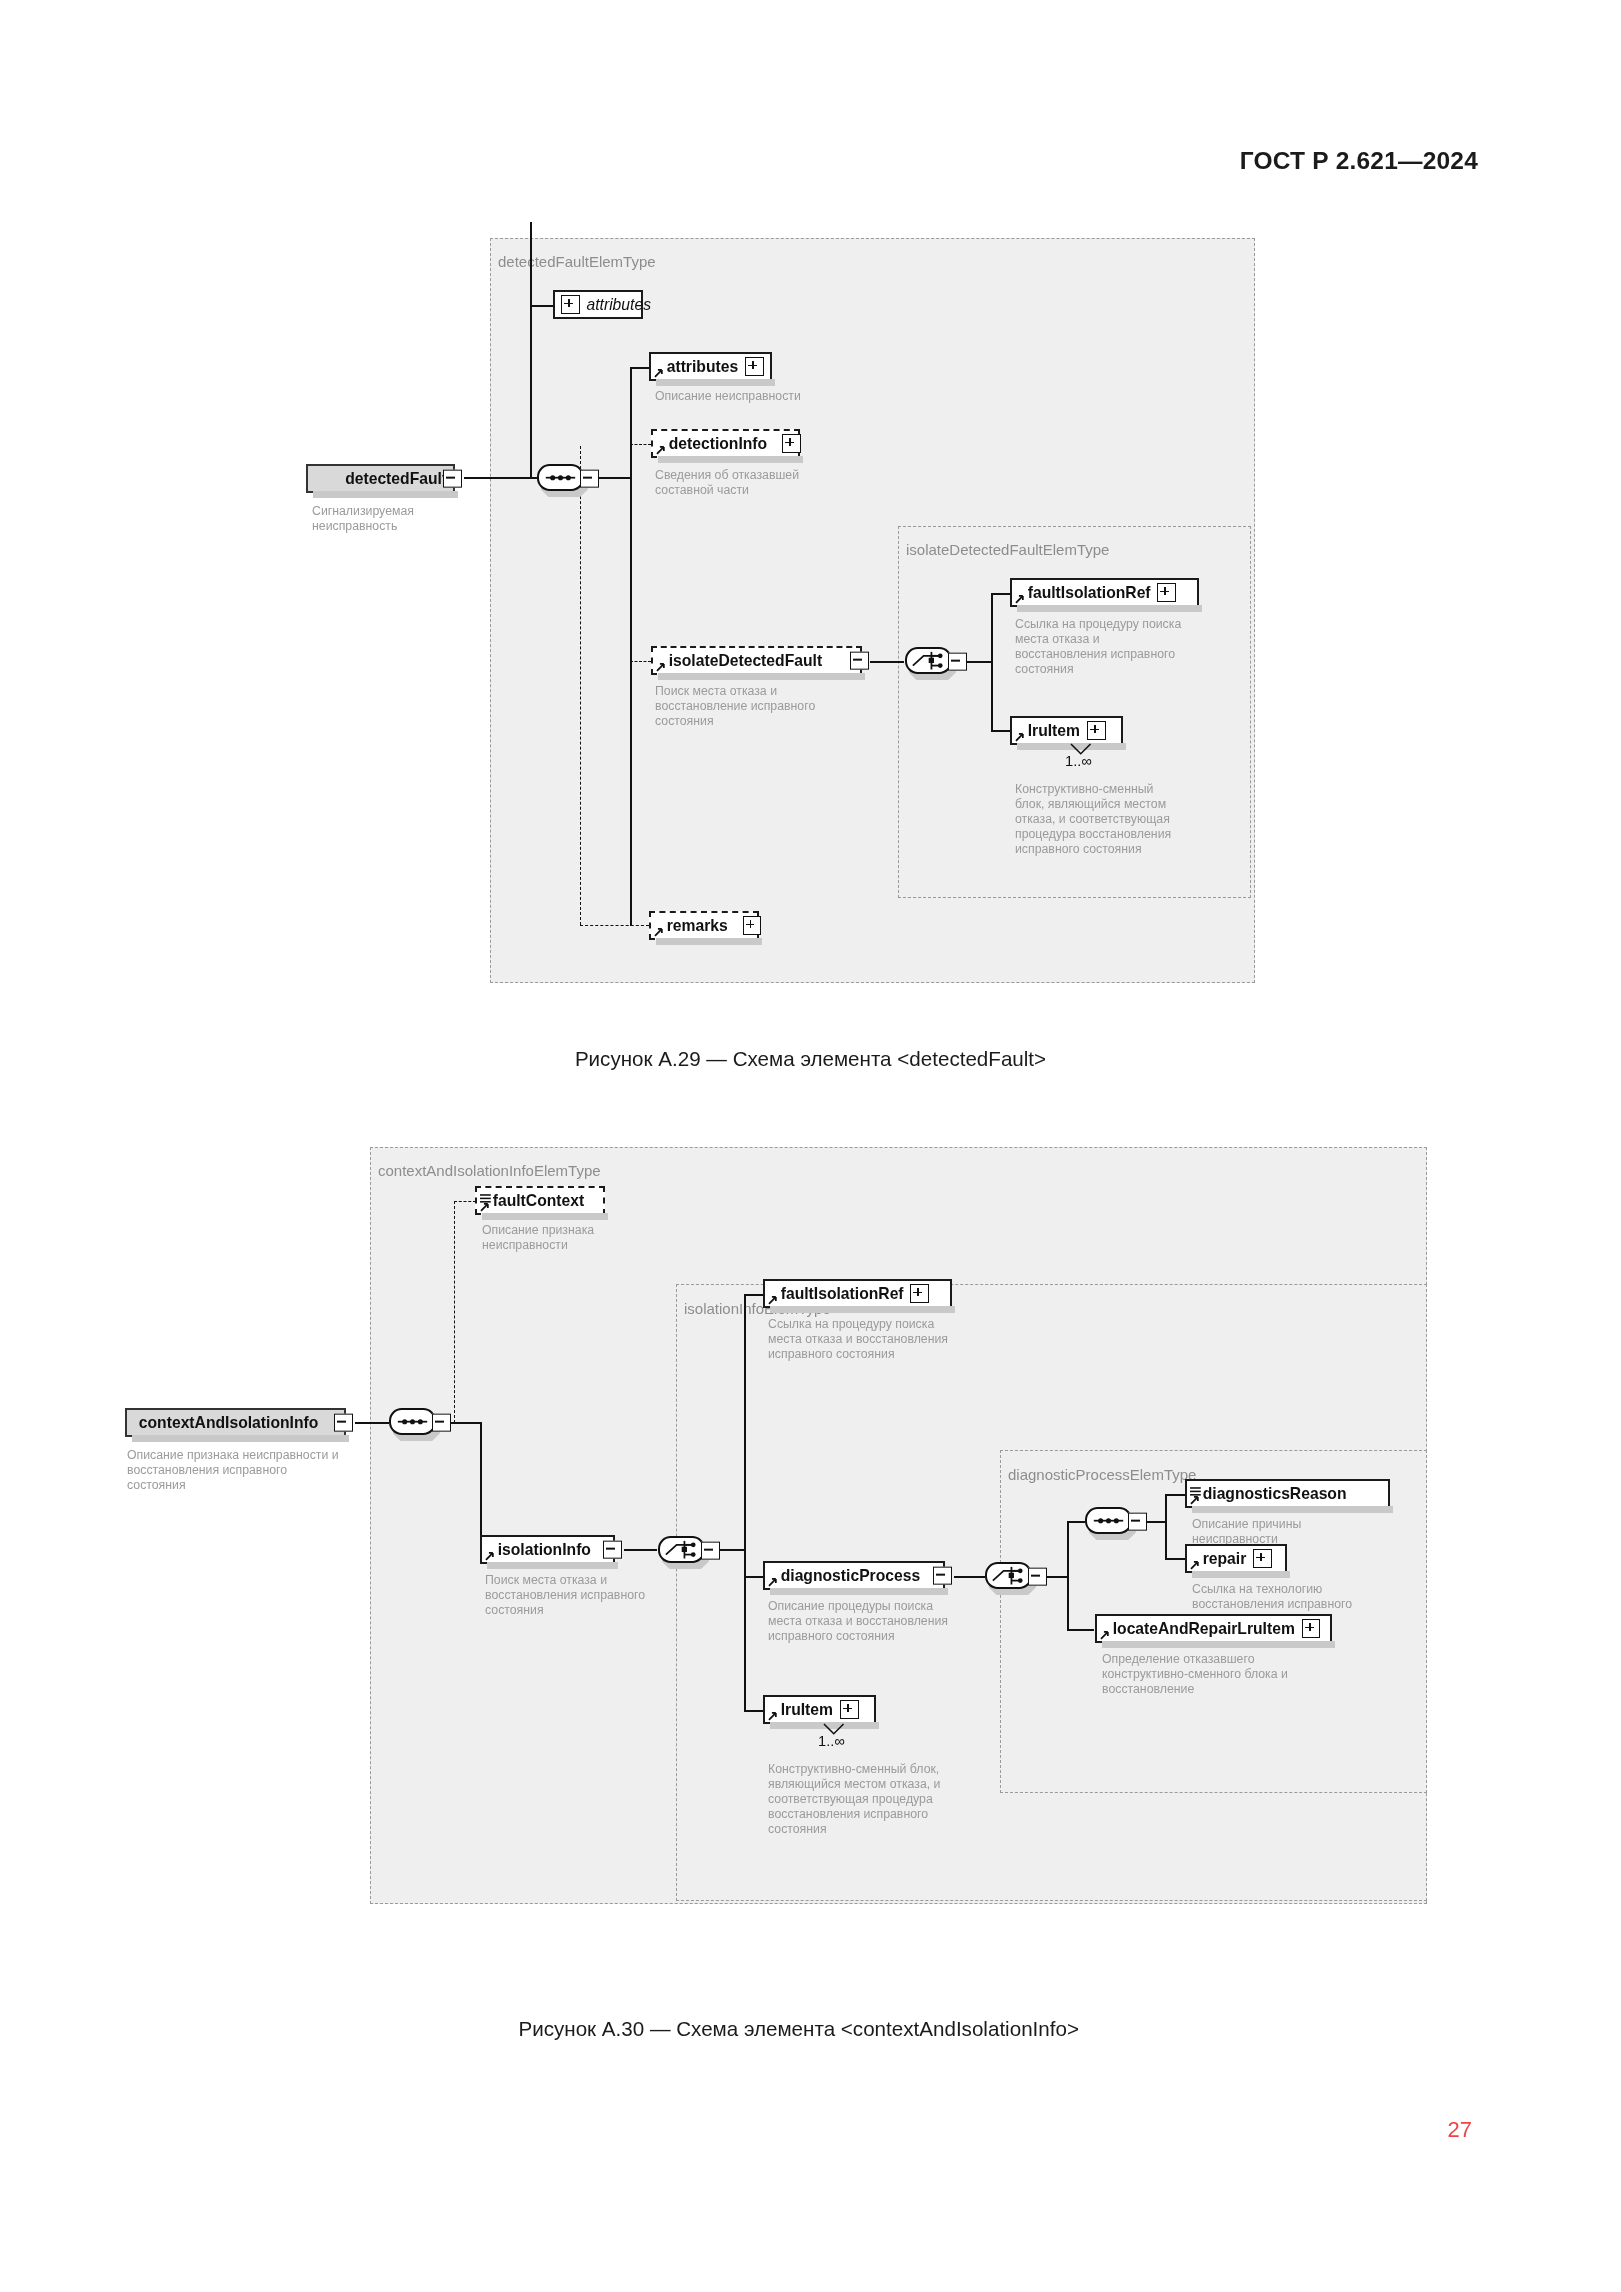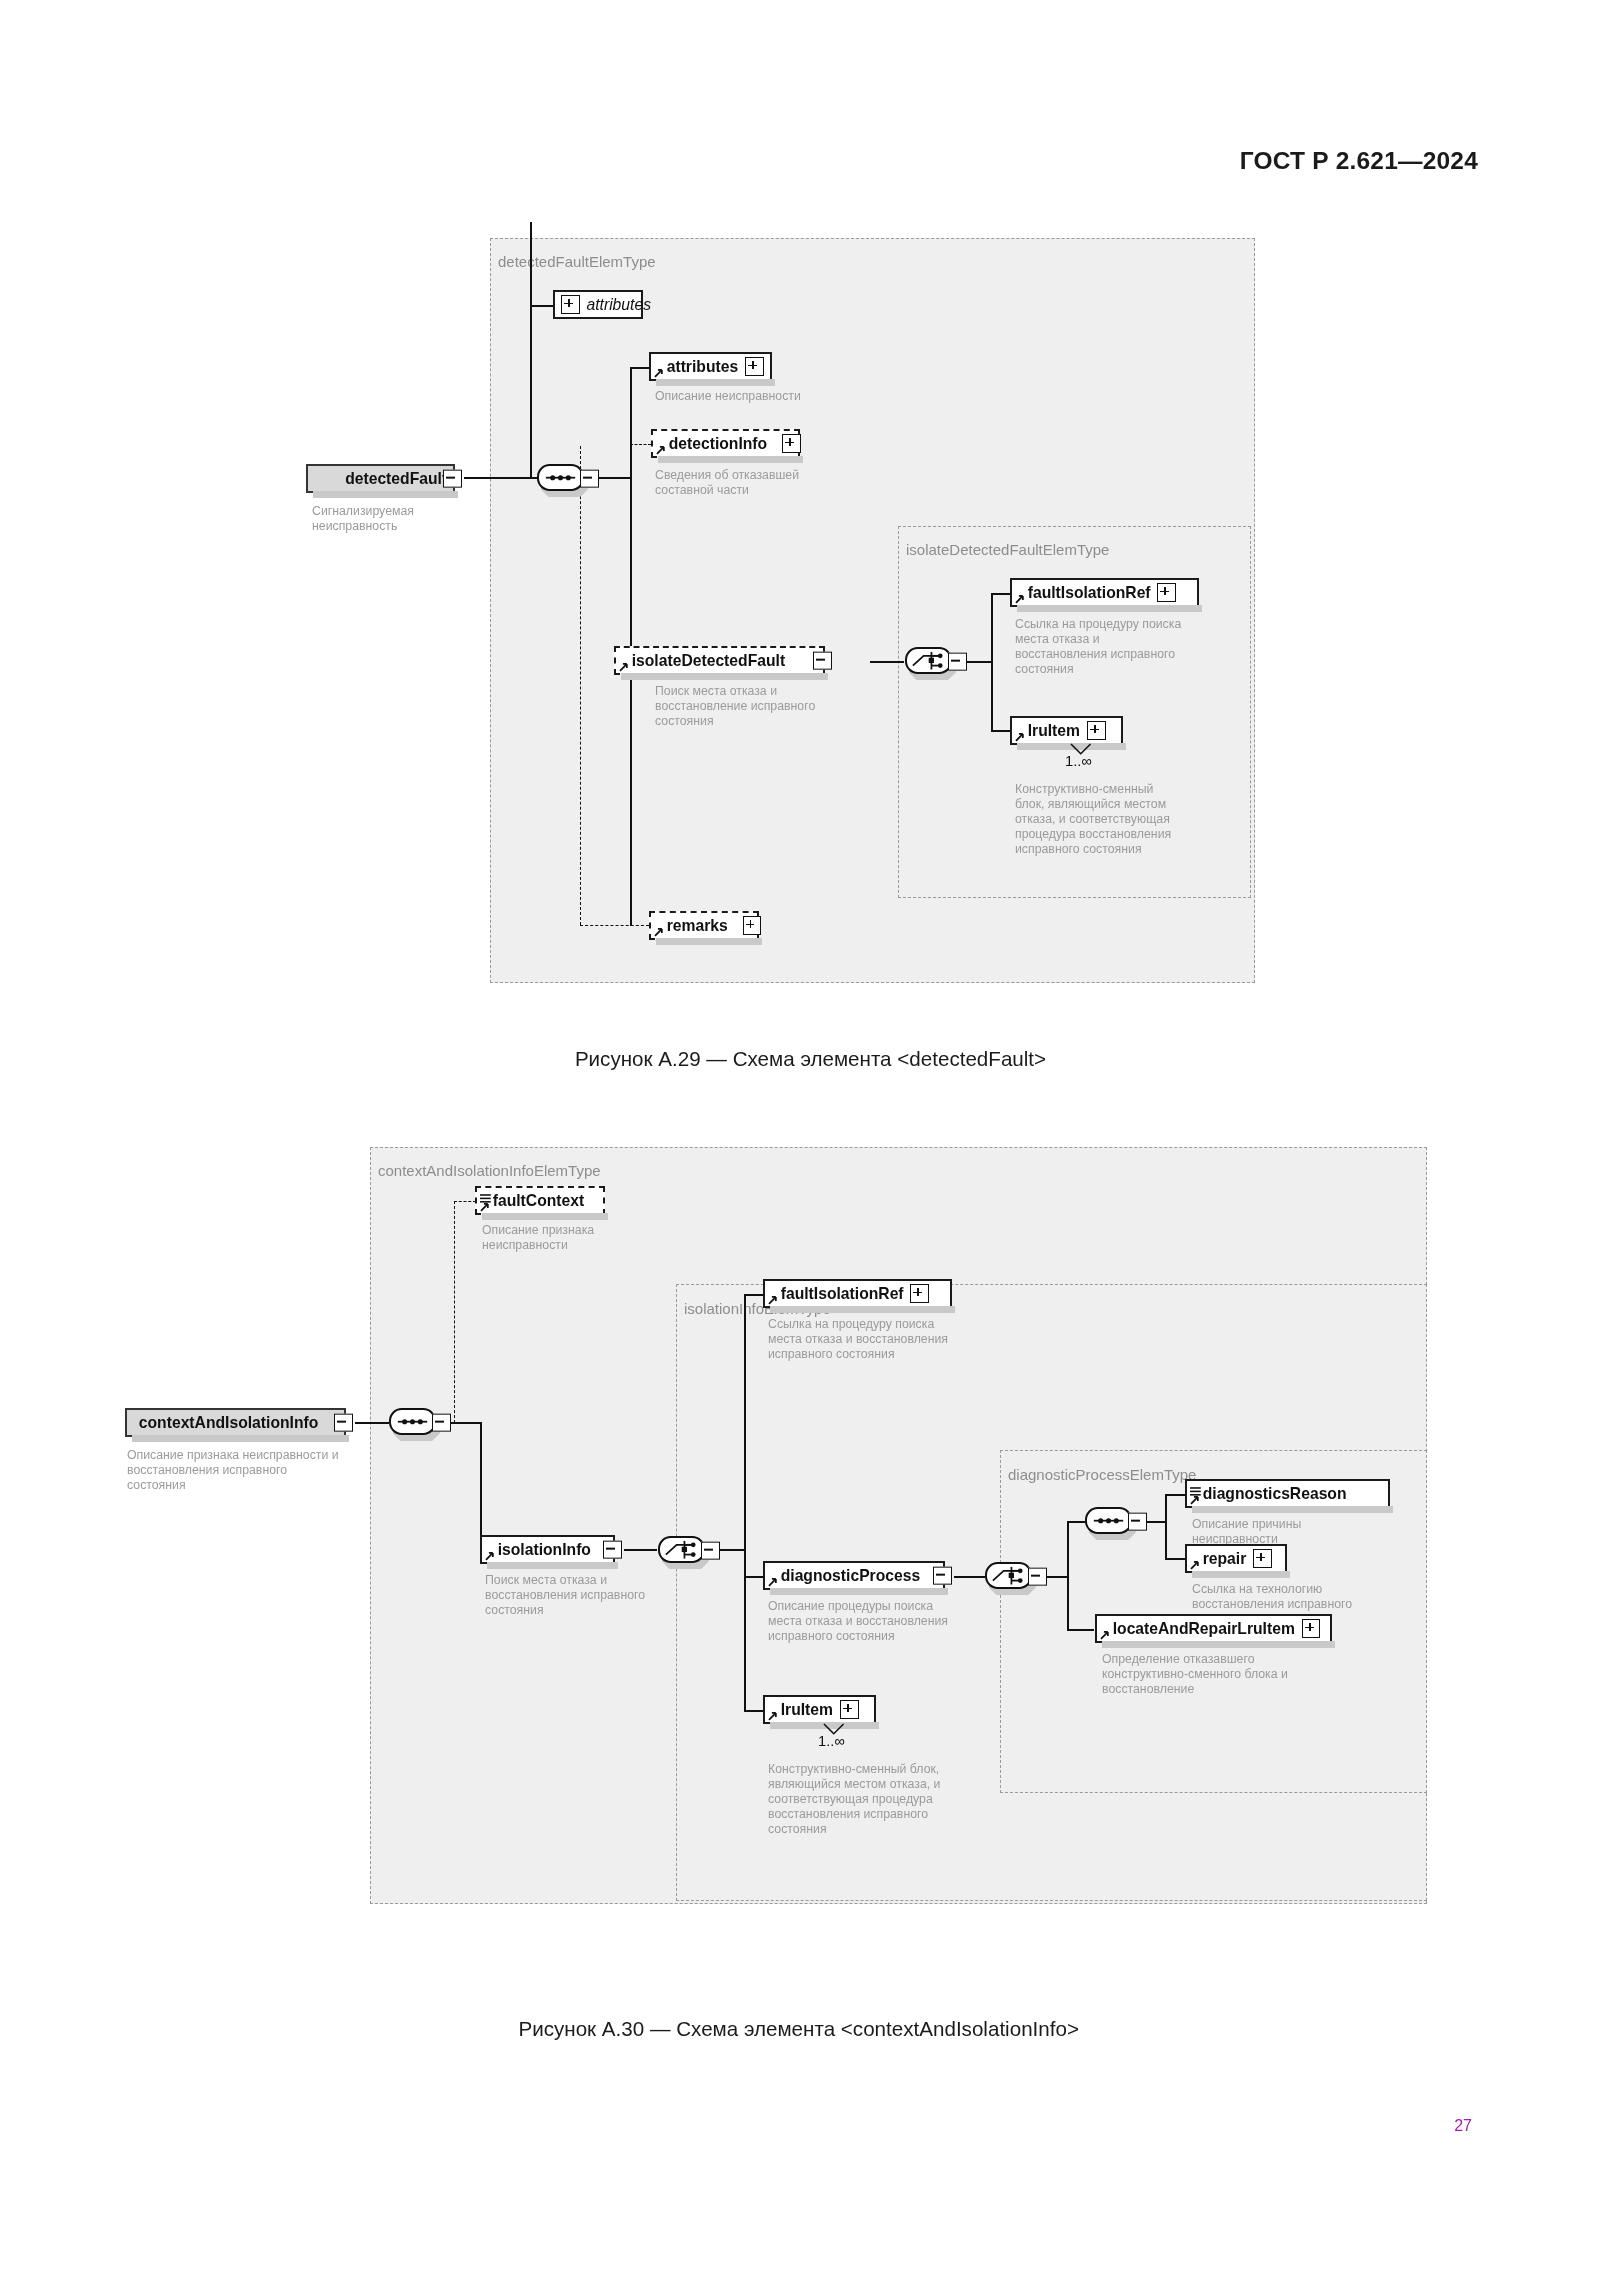--- a/index.html
+++ b/index.html
@@ -13,21 +13,21 @@
   .page{position:absolute;inset:0;}
 
   
   .std-header{
     position:absolute;right:143px;top:147px;
     font-size:24.5px;font-weight:bold;color:#1b1b1b;
     letter-spacing:0.2px;white-space:nowrap;
   }
   .page-num{
     position:absolute;right:149px;top:2117px;
-    font-size:16px;color:#a21caf;
+    font-size:22px;color:#ef4444;
   }
 
   
   .caption{
     position:absolute;width:100%;text-align:center;
     font-size:20.6px;color:#1b1b1b;
   }
   #cap-a29{top:1047px;}
   #cap-a30{top:2017px;left:-11.8px;}
 
@@ -219,21 +219,21 @@
             <path d="M1 9 L8 2 M8 2 L4 2 M8 2 L8 6" stroke="#111" stroke-width="1.8" fill="none"></path>
           </svg>
       </span>
       <span>detectionInfo</span>
       <span class="expander plus"></span>
     </div>
     <div class="anno" style="left:655px;top:468px;width:225px;">Сведения об отказавшей
 составной части</div>
 
     <div class="ln dash-h" style="left:630px;top:661px;width:20.6px;"></div>
-    <div class="node dashed" style="left:614px;top:646px;width:211px;">
+    <div class="node dashed" style="left:651px;top:646px;width:211px;">
       <span class="refmark">
         <svg width="9.8" height="9.8" viewBox="0 0 10 10">
             <path d="M1 9 L8 2 M8 2 L4 2 M8 2 L8 6" stroke="#111" stroke-width="1.8" fill="none"></path>
           </svg>
       </span>
       <span>isolateDetectedFault</span>
       <span class="expander stub"></span>
     </div>
     <div class="anno" style="left:655px;top:684px;width:211px;">Поиск места отказа и
 восстановление исправного

